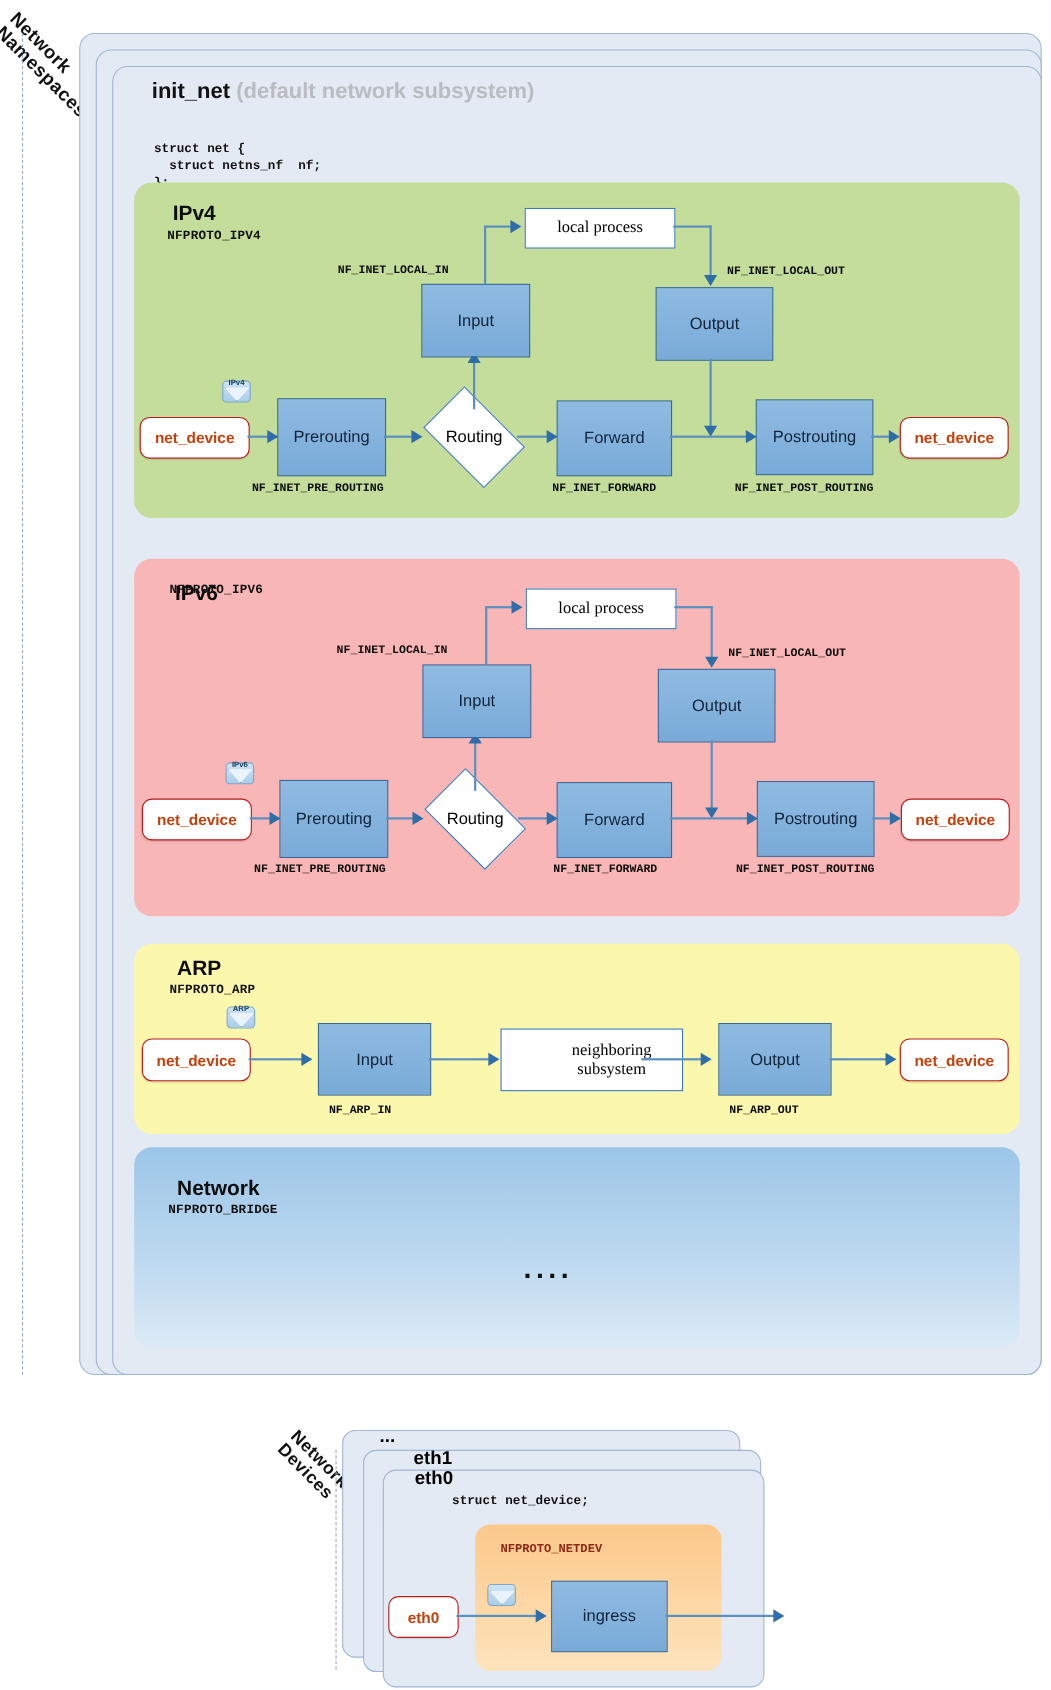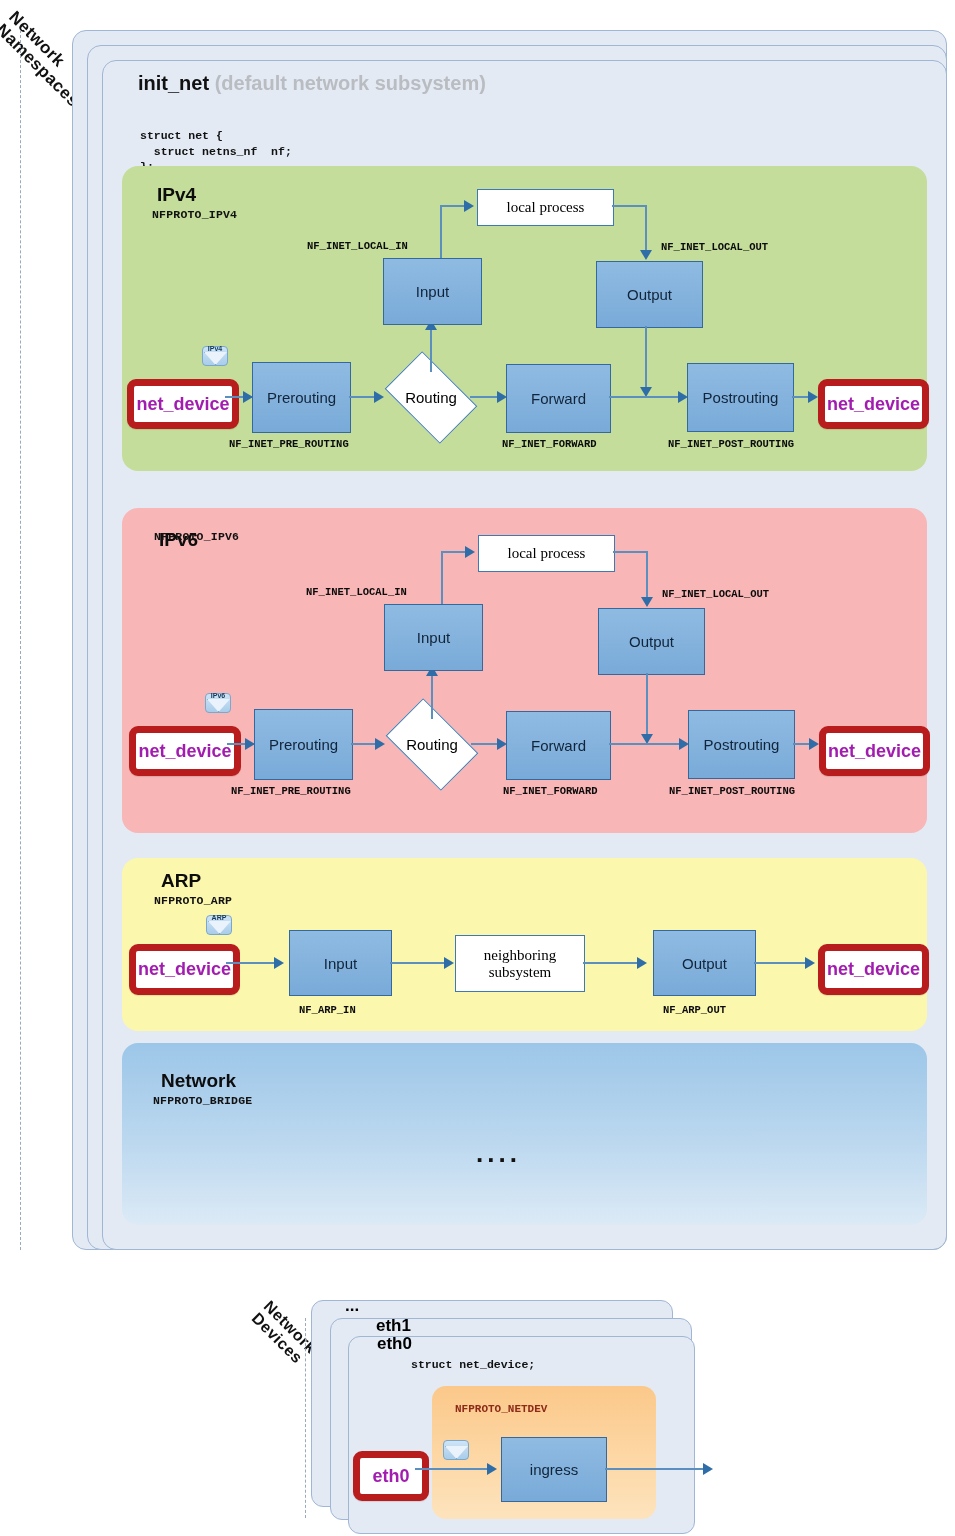--- a/index.html
+++ b/index.html
@@ -22,23 +22,23 @@
   .fam-sub{position:absolute;font-family:"Liberation Mono",monospace;
            font-size:11.5px;font-weight:bold;color:#111;letter-spacing:.2px;}
 
   
   .hook{position:absolute;background:linear-gradient(180deg,#8fbbe2 0%,#79aad8 100%);
         border:1px solid #33699e;display:flex;align-items:center;
         justify-content:center;font-weight:normal;font-size:15px;color:#11243a;}
   .plainbox{position:absolute;background:#ffffff;border:1px solid #3d7ab3;
         display:flex;align-items:center;justify-content:center;text-align:center;
         font-size:15px;color:#000;line-height:1.12;font-family:Liberation Serif, serif;}
-  .pill{position:absolute;background:#ffffff;border:7px solid #b91c1c;
+  .pill{position:absolute;background:#ffffff;border:1px solid #b91c1c;
         border-radius:9px;display:flex;align-items:center;justify-content:center;
-        font-weight:bold;font-size:18px;color:#a21caf;
+        font-weight:bold;font-size:14px;color:#c2410c;
         box-shadow:0 1px 1px rgba(0,0,0,.10);}
   .diamond{position:absolute;display:flex;align-items:center;justify-content:center;}
   .diamond .dshape{position:absolute;inset:0;background:#ffffff;
         border:1px solid #3d7ab3;transform:rotate(45deg);}
   .diamond span{position:relative;font-size:15px;color:#000;z-index:2;}
 
   .hooklbl{position:absolute;font-family:"Liberation Mono",monospace;
         font-size:10.5px;font-weight:bold;color:#0b0b0b;white-space:nowrap;}
 
   
@@ -244,21 +244,21 @@
 <div class="pill" style="left:129px;top:944px;width:97px;height:37px;">net_device</div>
 <div class="ln lnh" style="left:226px;top:962px;width:55px;"></div>
 <div class="ar ar-r" style="left:274px;top:957px;"></div>
 
 <div class="hook" style="left:289px;top:930px;width:101px;height:64px;">Input</div>
 <div class="hooklbl" style="left:299px;top:1004px;">NF_ARP_IN</div>
 
 <div class="ln lnh" style="left:390px;top:962px;width:62px;"></div>
 <div class="ar ar-r" style="left:444px;top:957px;"></div>
 
-<div class="plainbox" style="left:455px;top:935px;width:128px;height:55px;">
+<div class="plainbox" style="left:455px;top:935px;width:128px;height:55px;padding-left:36px;">
   <span>neighboring<br>subsystem</span>
 </div>
 
 <div class="ln lnh" style="left:583px;top:962px;width:62px;"></div>
 <div class="ar ar-r" style="left:637px;top:957px;"></div>
 
 <div class="hook" style="left:653px;top:930px;width:101px;height:64px;">Output</div>
 <div class="hooklbl" style="left:663px;top:1004px;">NF_ARP_OUT</div>
 
 <div class="ln lnh" style="left:754px;top:962px;width:58px;"></div>

